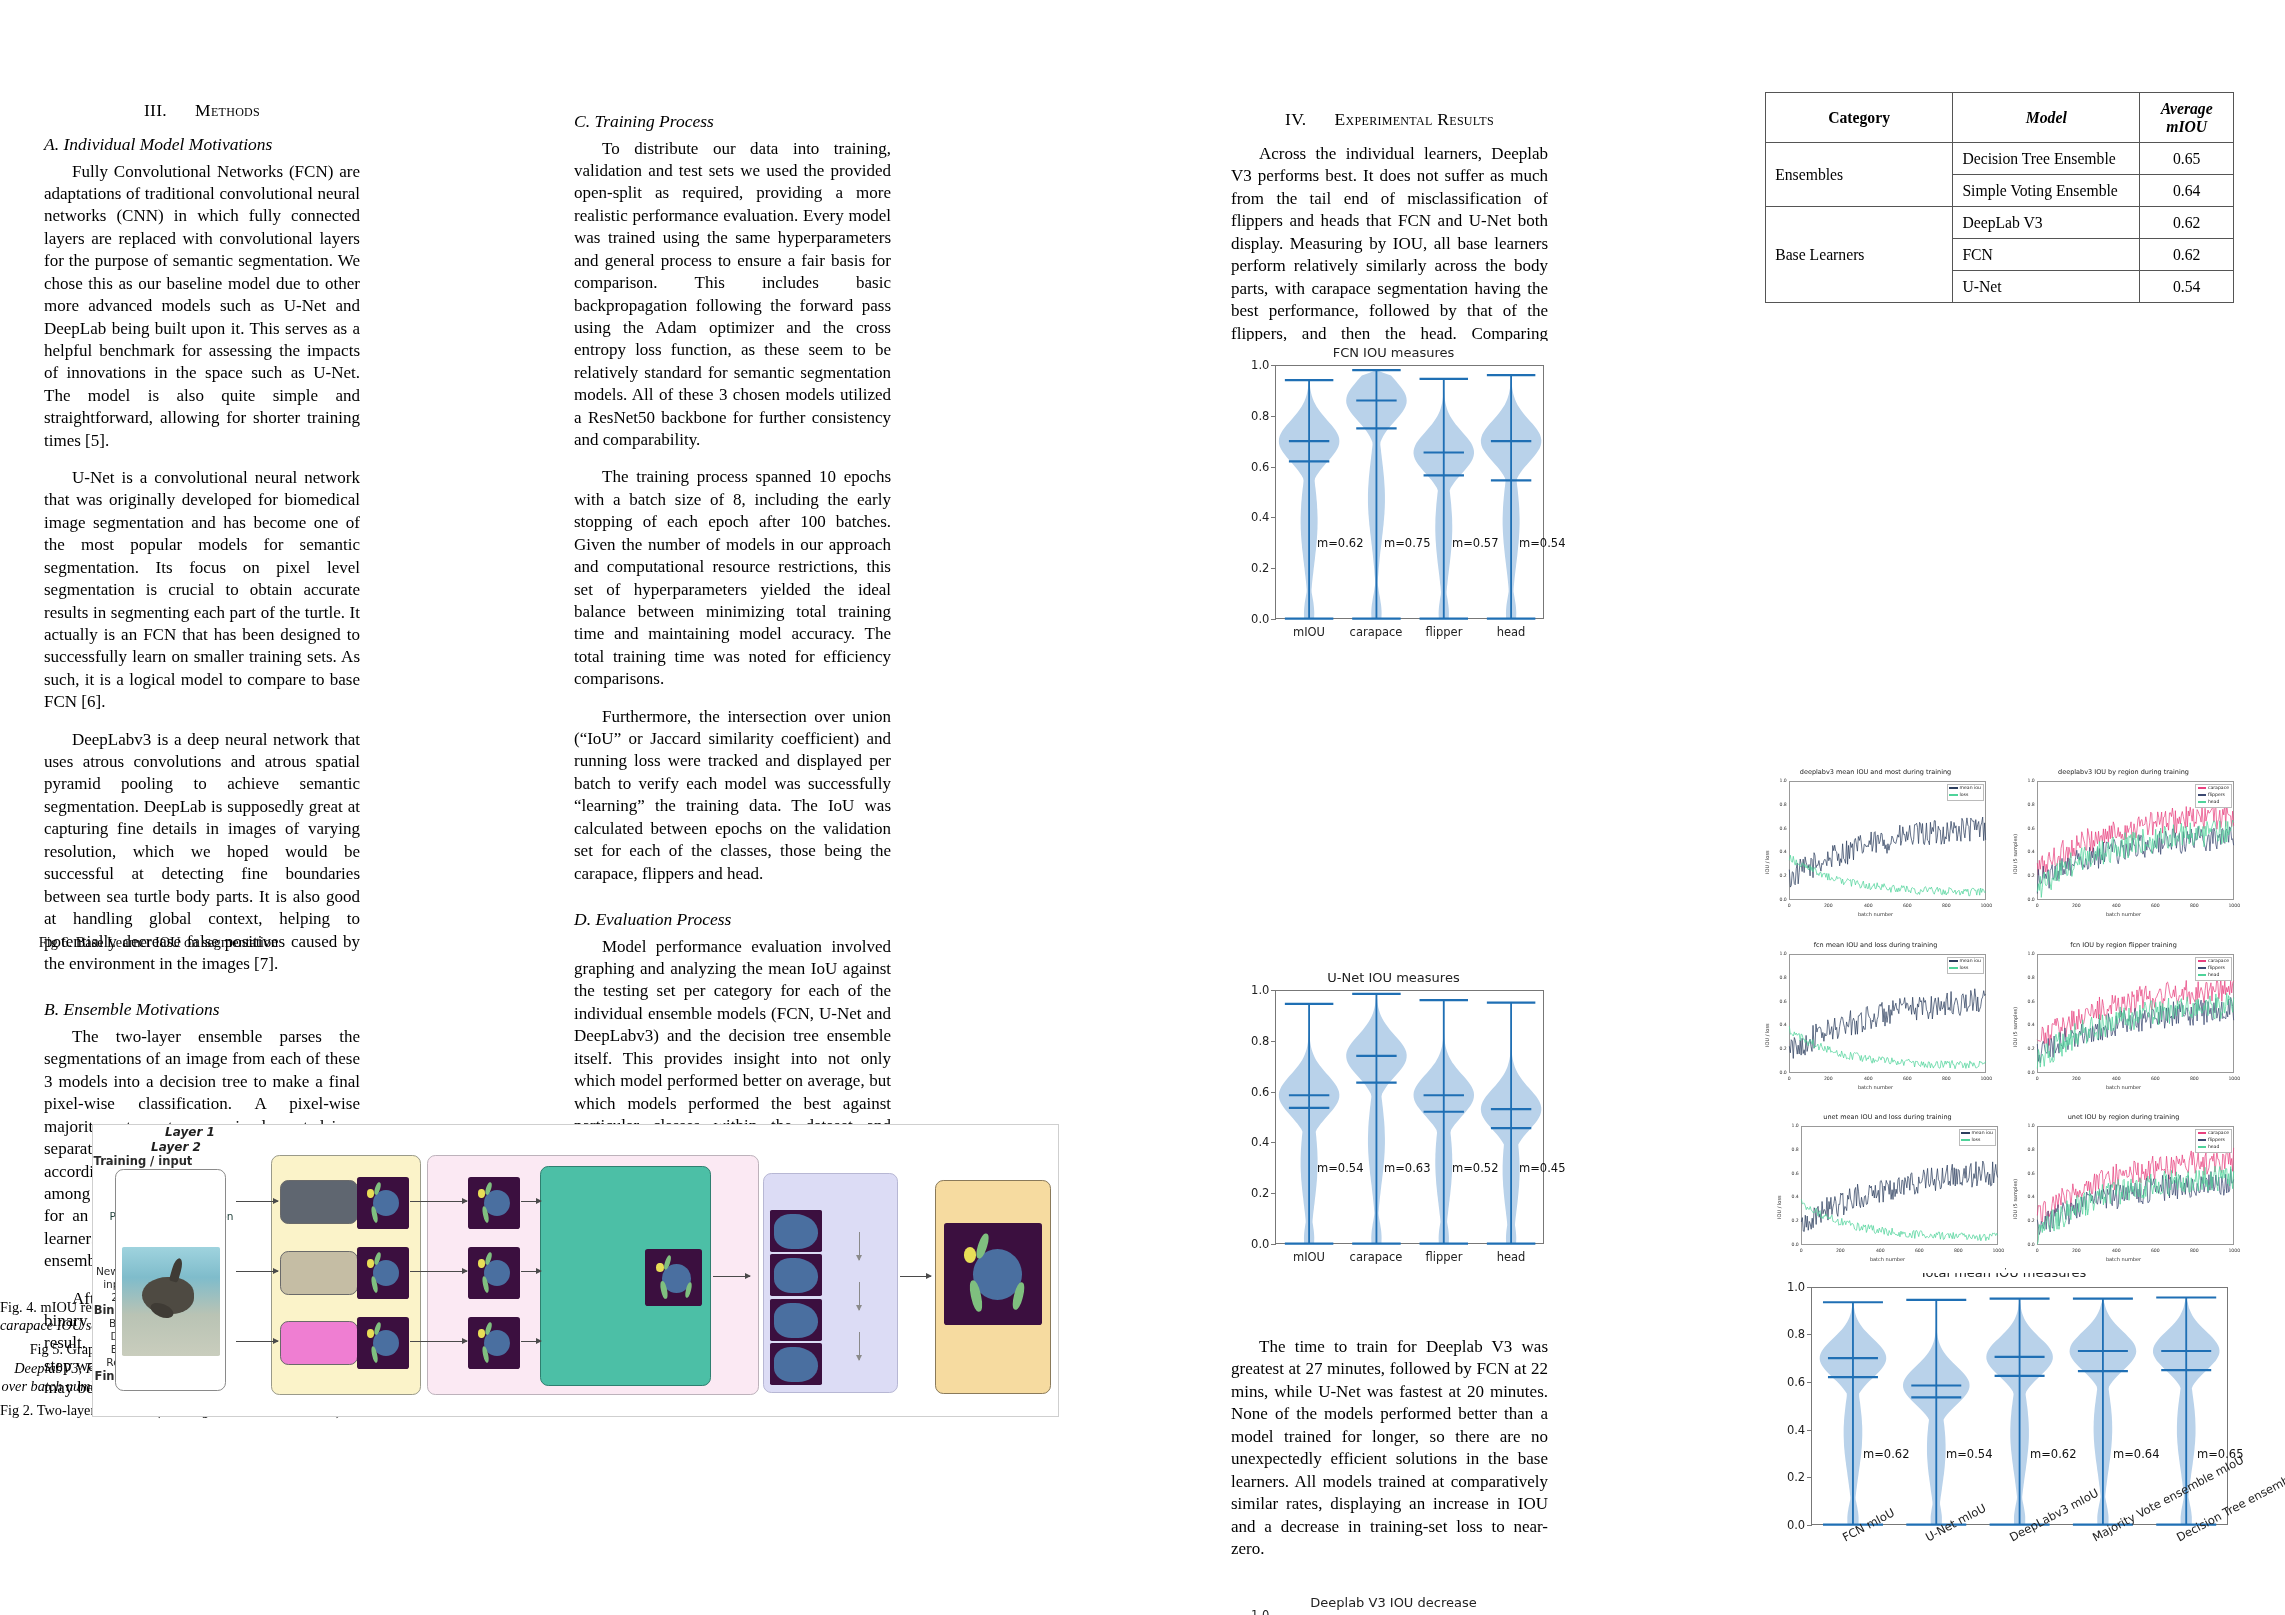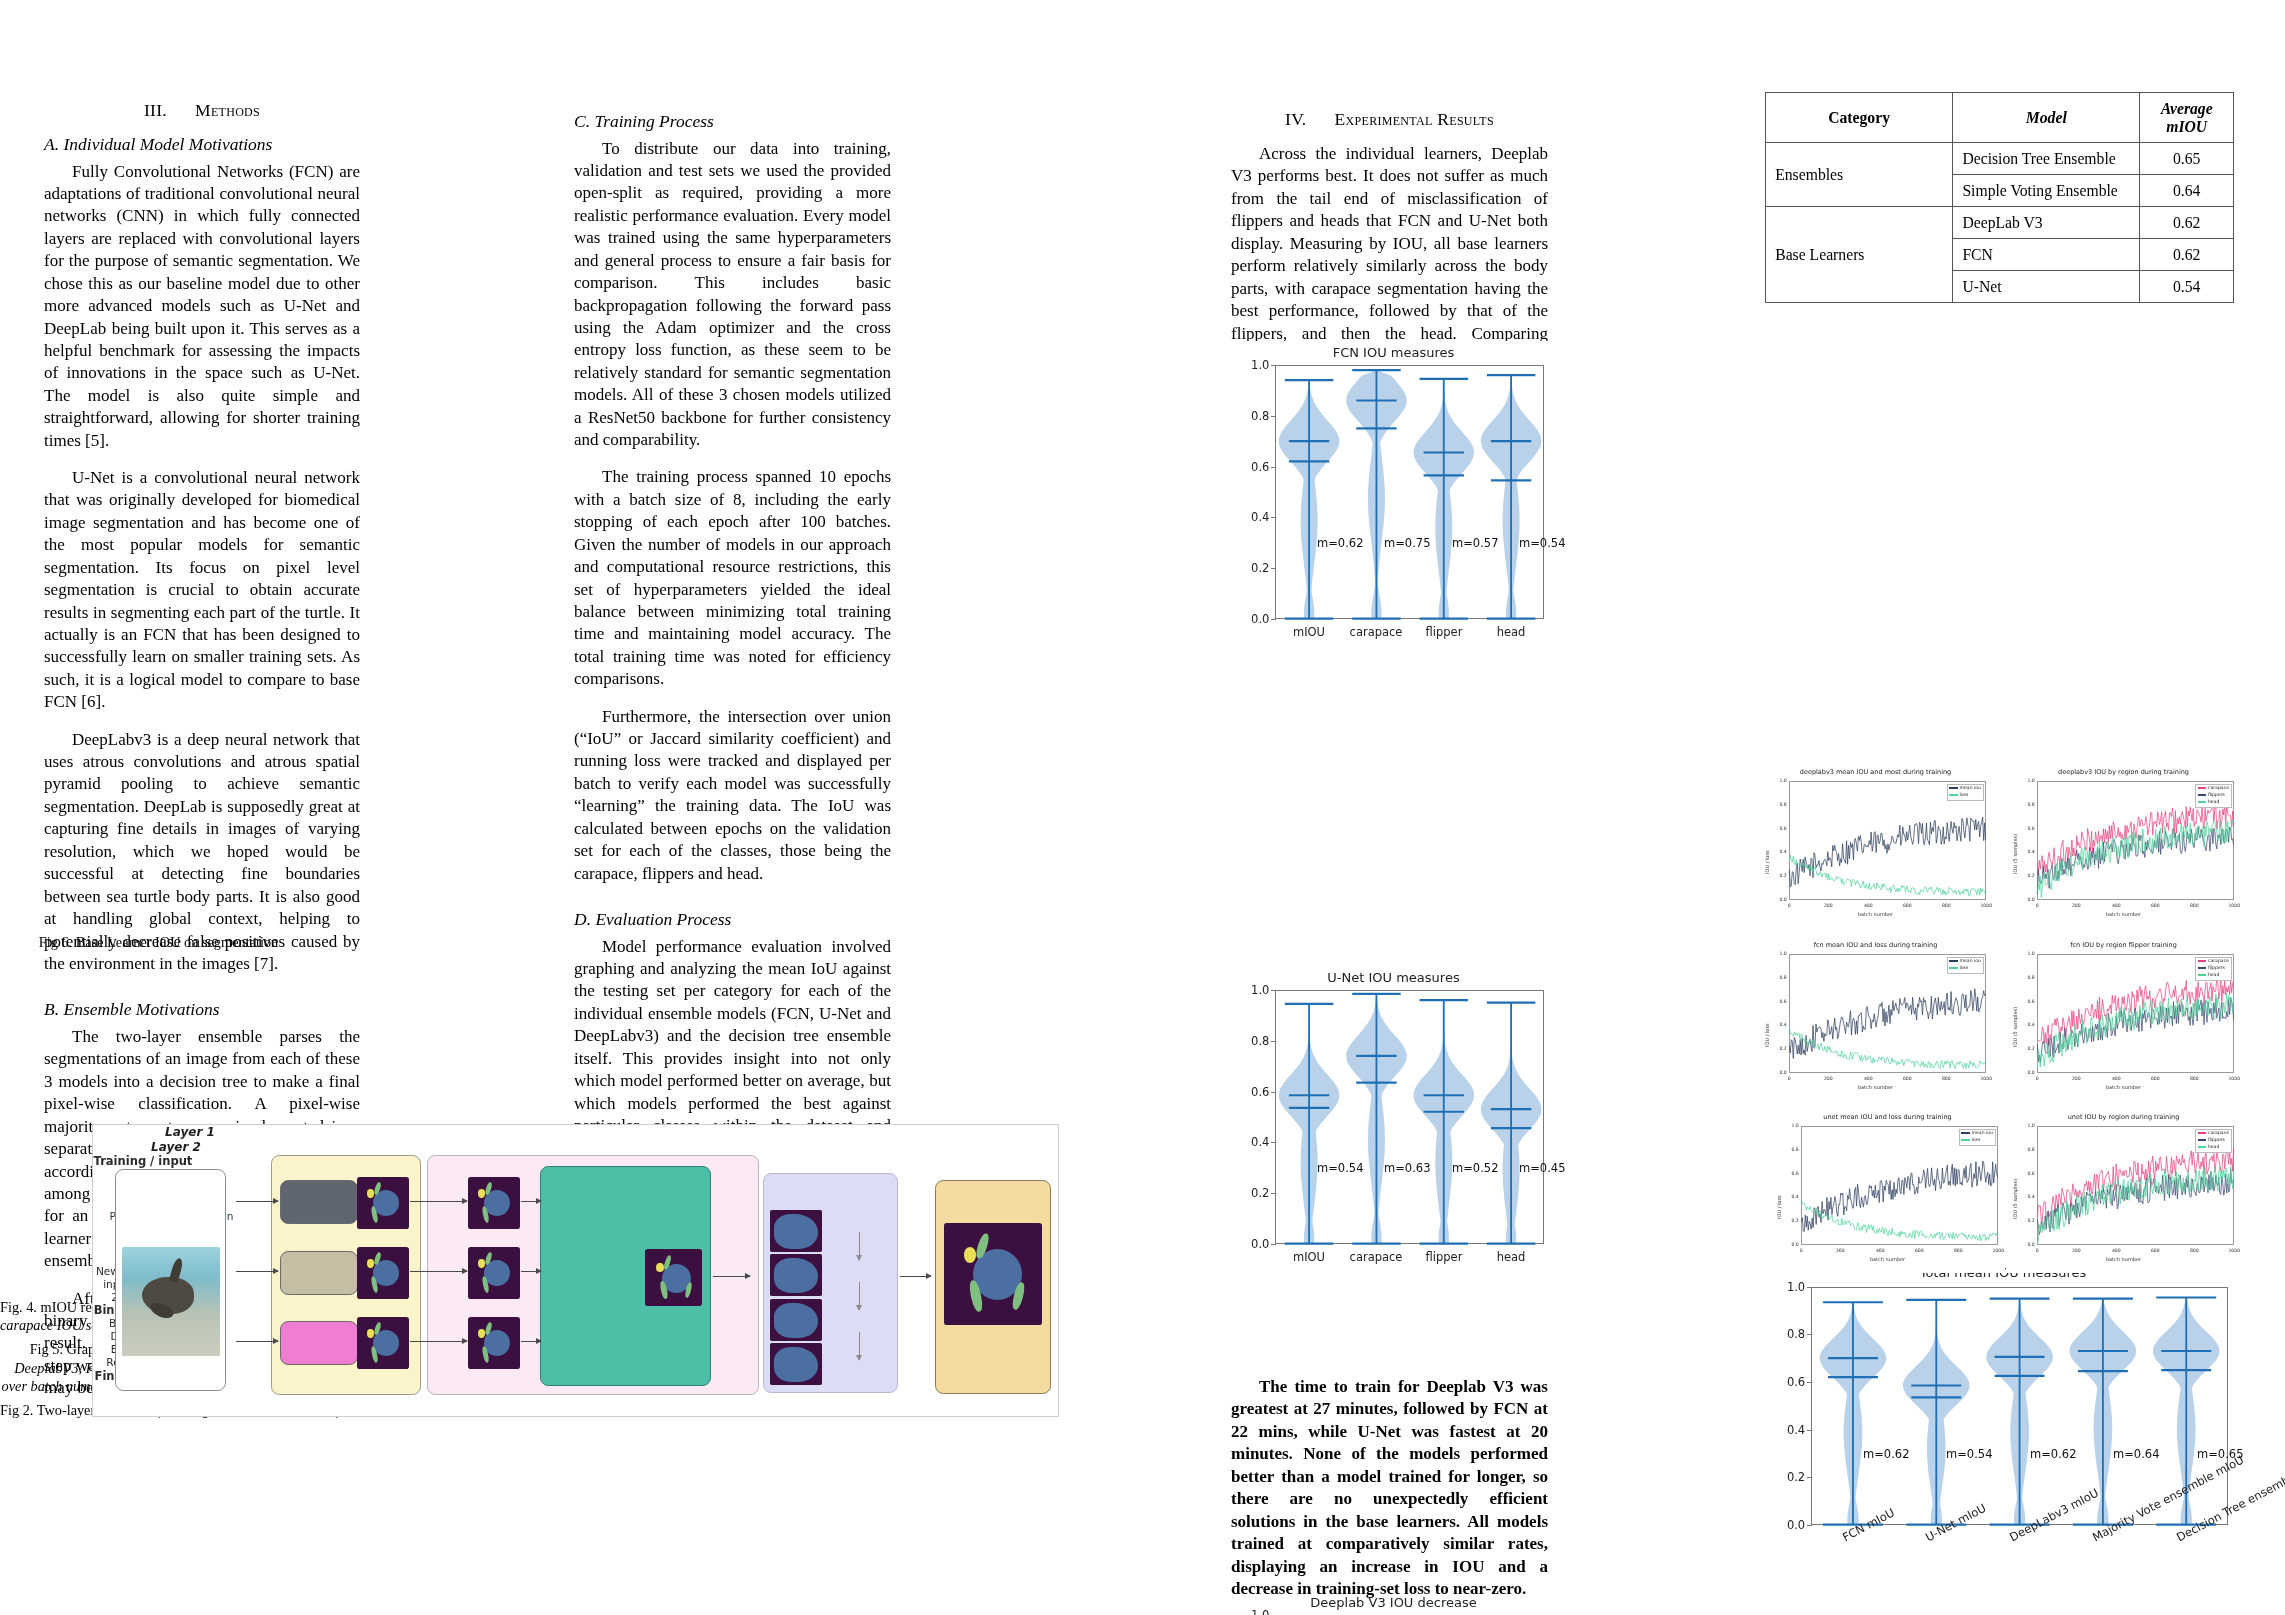--- a/index.html
+++ b/index.html
@@ -335,21 +335,21 @@
         <line x1="303.5" x2="303.5" y1="301" y2="37" stroke="#1f6fb4" stroke-width="2"></line>
         <line x1="277.22" x2="329.78" y1="37" y2="37" stroke="#1f6fb4" stroke-width="2.4"></line>
         <line x1="277.22" x2="329.78" y1="301" y2="301" stroke="#1f6fb4" stroke-width="2.4"></line>
         <line x1="281.6" x2="325.4" y1="108.5" y2="108.5" stroke="#1f6fb4" stroke-width="2.4"></line>
         <line x1="281.6" x2="325.4" y1="149.75" y2="149.75" stroke="#1f6fb4" stroke-width="2.4"></line>
       </svg>
     </div>
 
   <div class="cap" style="left:1231px;top:1299px;width:317px;">Fig 6. Base Learner IOU on segmentation</div>
 
-  <div class="col" style="left:1231px;top:1376px;width:317px;font-weight:bold;">
+  <div class="col" style="left:1231px;top:1336px;width:317px;">
     <p class="body">The time to train for Deeplab V3 was greatest at 27 minutes, followed by FCN at 22 mins, while U-Net was fastest at 20 minutes. None of the models performed better than a model trained for longer, so there are  no unexpectedly efficient solutions in the base learners. All models trained at comparatively similar rates, displaying an increase in IOU and a decrease in training-set loss to near-zero.</p>
   </div>
 
   <div style="position:absolute;left:1765px;top:92px;width:469px;">
     <table class="miou">
       <thead>
         <tr>
           <th style="width:40%;">Category</th>
           <th class="ital" style="width:40%;text-align:center;">Model</th>
           <th class="ital" style="width:20%;">

